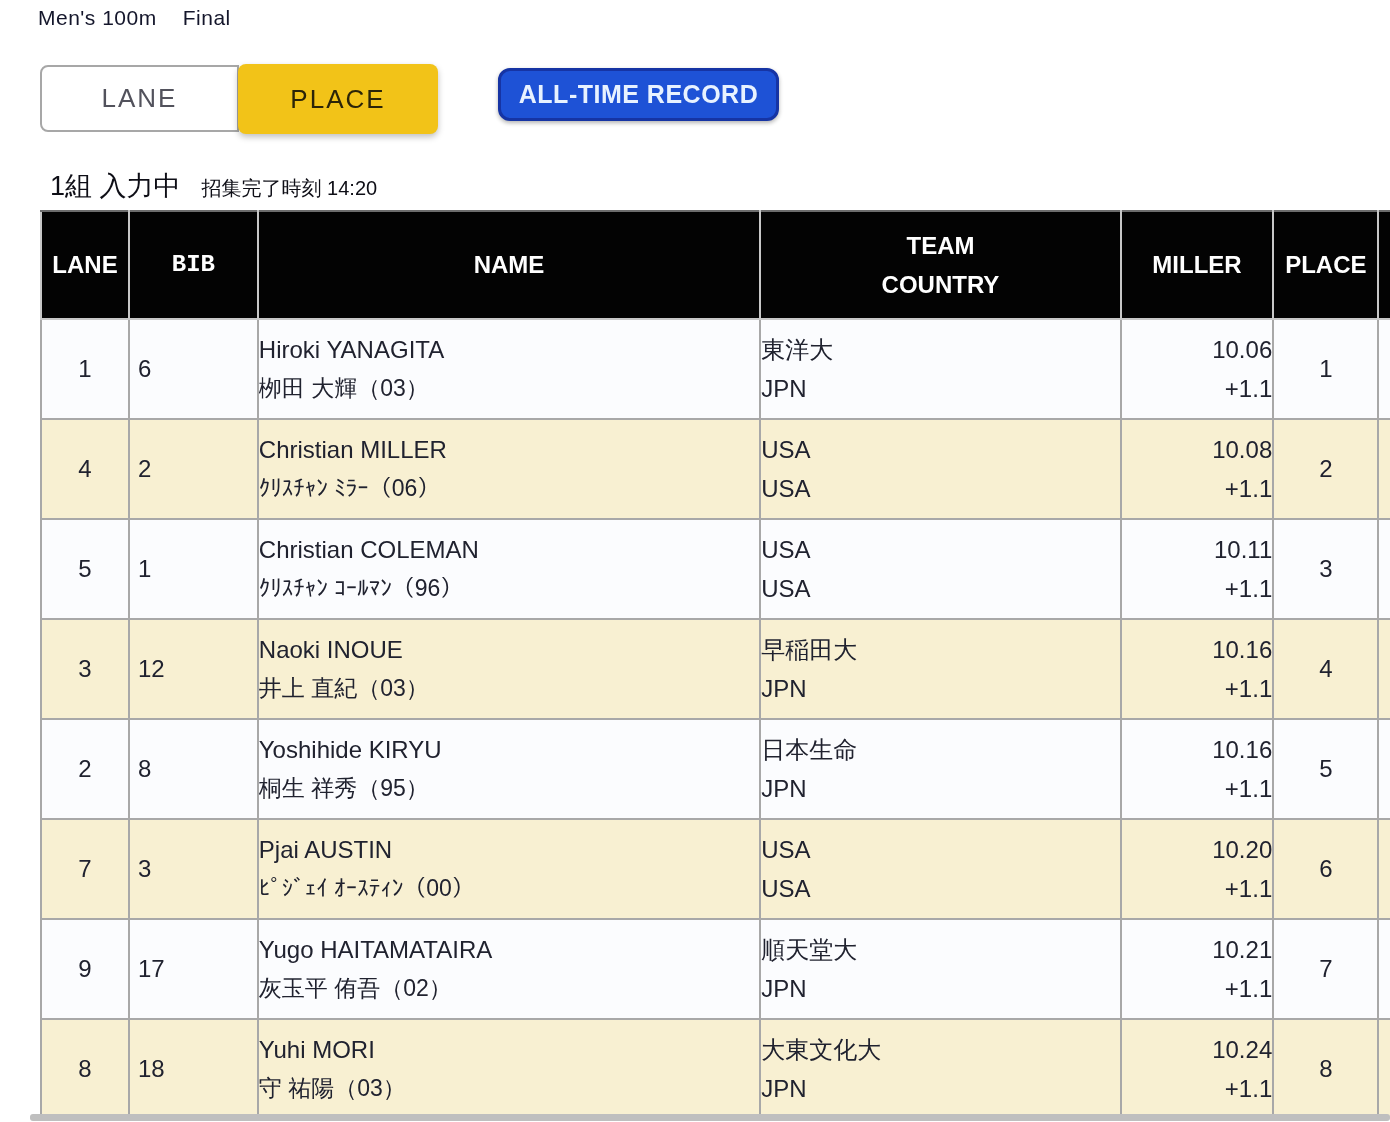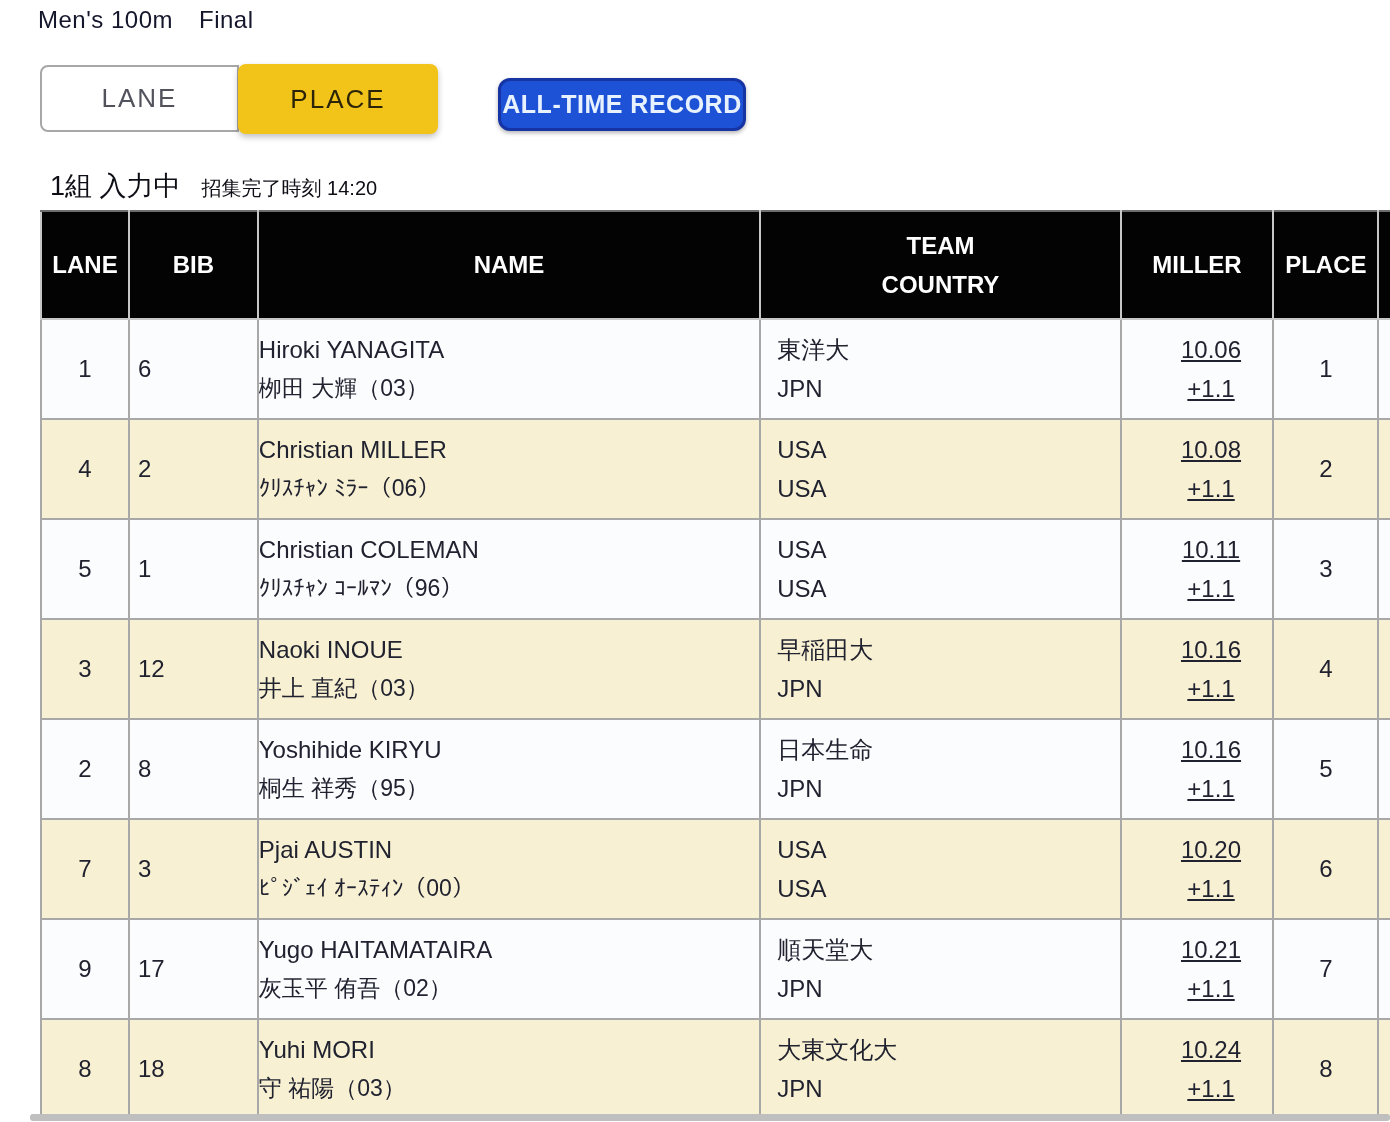--- a/index.html
+++ b/index.html
@@ -8,21 +8,21 @@
     position: relative;
     background: #ffffff;
     overflow: hidden;
     font-family: "Liberation Sans", "DejaVu Sans", sans-serif;
     color: #20222f;
   }
 
   
   .page-title {
     position: absolute; left: 38px; top: 6px;
-    font-size: 24px; font-weight: 500; color: #14162b;
+    font-size: 21px; font-weight: 500; color: #14162b;
     letter-spacing: 0.5px; white-space: nowrap;
   }
   .page-title .round { margin-left: 26px; }
 
   
   .view-toggle { position: absolute; left: 40px; top: 65px; display: flex; align-items: flex-start; }
   .btn-lane {
     width: 199px; height: 67px;
     background: #ffffff;
     border: 2px solid #a7a7a7;
@@ -37,30 +37,29 @@
     border: none; border-radius: 8px;
     font-size: 26px; color: #2b2408; letter-spacing: 2px;
     font-family: inherit; cursor: pointer;
     box-shadow: 0 3px 6px rgba(0,0,0,0.25);
     display: flex; align-items: center; justify-content: center;
   }
 
   
   .btn-record {
     position: absolute; left: 498px; top: 68px;
-    width: 248px; height: 53px;
+    width: 281px; height: 53px;
     background: #1e52d6;
     border: 3px solid #1634a4;
     border-radius: 12px;
     font-size: 25px; font-weight: bold; color: #e8f2ff;
     letter-spacing: 0.5px;
     font-family: inherit; cursor: pointer;
     display: flex; align-items: center; justify-content: center;
     box-shadow: 0 2px 4px rgba(0,0,0,0.3);
-    margin-top: 10px;
   }
 
   
   .heat-line {
     position: absolute; left: 50px; top: 168px;
     display: flex; align-items: baseline; gap: 12px;
     color: #0e0e16; white-space: nowrap;
   }
   .heat-line .group-status { font-size: 27px; }
   .heat-line .call-time { font-size: 20px; margin-left: 9px; }
@@ -89,31 +88,31 @@
     text-align: center;
     line-height: 38px;
     border-color: #c7c7c7;
     border-top-color: #6d6d6d;
   }
   .results tbody tr { height: 100px; }
   .results tbody tr.row-even td { background: #fbfcfe; }
   .results tbody tr.row-alt  td { background: #f8f0d2; }
   .results td { font-size: 24px; color: #20222f; }
   .col-lane   { width: 82px; }
-  .col-bib    { width: 120px; }
+  .col-bib    { width: 120px; font-family: Liberation Mono, monospace; }
   .col-name   { width: 468px; }
   .col-team   { width: 336px; }
   .col-result { width: 142px; }
   .col-place  { width: 98px; }
   .col-extra  { width: 21px; }
   td.cell-lane  { text-align: center; }
   td.cell-bib   { text-align: left; padding-left: 8px; }
   td.cell-name  { text-align: left; }
-  td.cell-team  { text-align: left; padding-left: 16px; }
-  td.cell-result{ text-align: center; padding-left: 28px; text-decoration: underline; }
+  td.cell-team  { text-align: left; padding-left: 0; }
+  td.cell-result{ text-align: right; padding-left: 28px; }
   td.cell-place { text-align: center; }
   .line { line-height: 39px; white-space: nowrap; }
   .line-jp { font-size: 23px; }
 
   
   .h-scrollbar {
     position: absolute; left: 30px; top: 1114px;
     width: 1360px; height: 7px;
     background: #bfbfbf; border-radius: 3px;
   }

